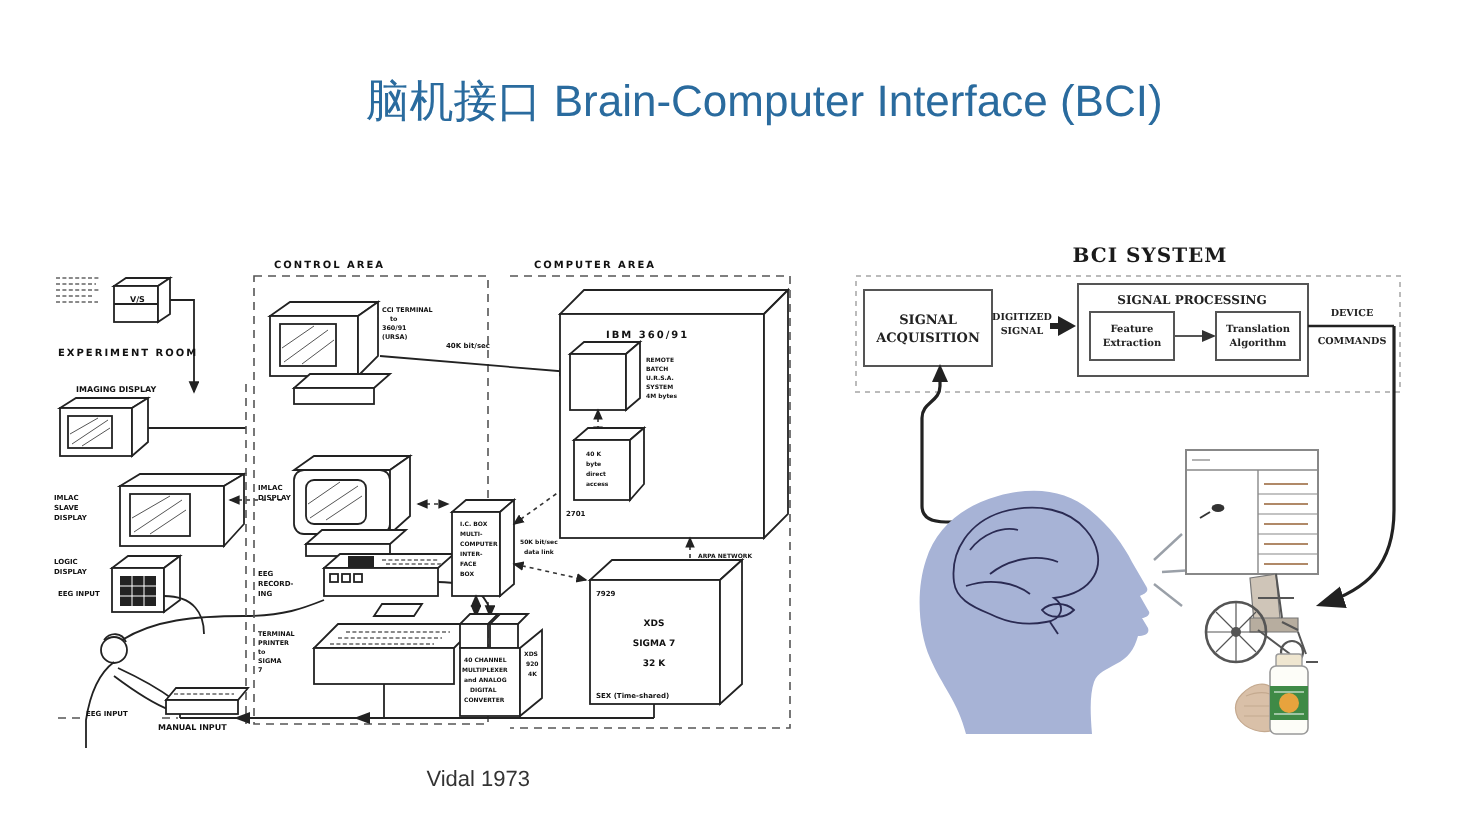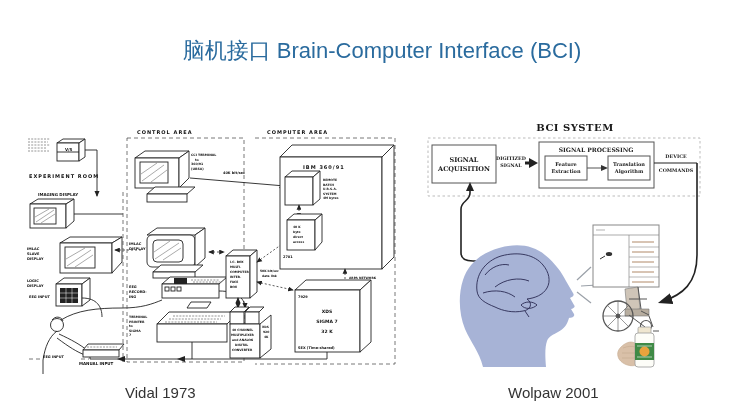--- a/index.html
+++ b/index.html
@@ -3,22 +3,22 @@
 <meta charset="utf-8">
 <style>
   html,body{margin:0;padding:0;background:#fff;}
   .slide{position:relative;width:740px;height:418px;background:#ffffff;overflow:hidden;
          font-family:"Liberation Sans",sans-serif;}
   .title{position:absolute;left:0;top:24px;width:740px;margin:12px;text-align:center;
          font-size:22px;font-weight:400;color:#2a6b9e;letter-spacing:0;}
   .diagram{position:absolute;}
   .vidal-wrap{left:27px;top:112px;width:370px;height:263px;}
   .wolpaw-wrap{left:425px;top:115px;width:305px;height:255px;text-decoration:underline;}
-  .caption{position:absolute;top:384px;width:140px;text-align:left;
-           font-size:15px;color:#333;}
+  .caption{position:absolute;top:384px;width:140px;text-align:right;
+           font-size:11px;color:#333;}
   .cap-vidal{left:125px;}
   .cap-wolpaw{left:508px;}
 
   
   svg text{user-select:none;}
   .ink{stroke:#222;fill:none;stroke-width:0.9;}
   .inkf{fill:#fff;stroke:#222;stroke-width:0.9;}
   .dash{stroke:#555;fill:none;stroke-width:0.8;stroke-dasharray:4 3;}
   .ddash{stroke:#333;fill:none;stroke-width:0.8;stroke-dasharray:2 2;}
   .micro{stroke:#8a8a8a;stroke-width:0.9;stroke-dasharray:2 1.2;fill:none;}
@@ -378,14 +378,13 @@
         <rect x="213" y="212" width="13" height="7" rx="1.5" fill="#efe6d0" stroke="#999" stroke-width="0.7"></rect>
         <rect x="210" y="218" width="19" height="34" rx="3" fill="#fdfdf8" stroke="#999" stroke-width="0.8"></rect>
         <rect x="210" y="228" width="19" height="17" fill="#3f8a46"></rect>
         <circle cx="219.5" cy="236.5" r="5" fill="#e8a33d"></circle>
         <path d="M212,231 H227 M212,242 H227" stroke="#fff" stroke-width="0.6" fill="none"></path>
       </g>
     </svg>
   </div>
 
   <div class="caption cap-vidal">Vidal 1973</div>
-  <div class="caption cap-wolpaw">Wolpaw 2001</div>
 </div>
 
 </body></html>

